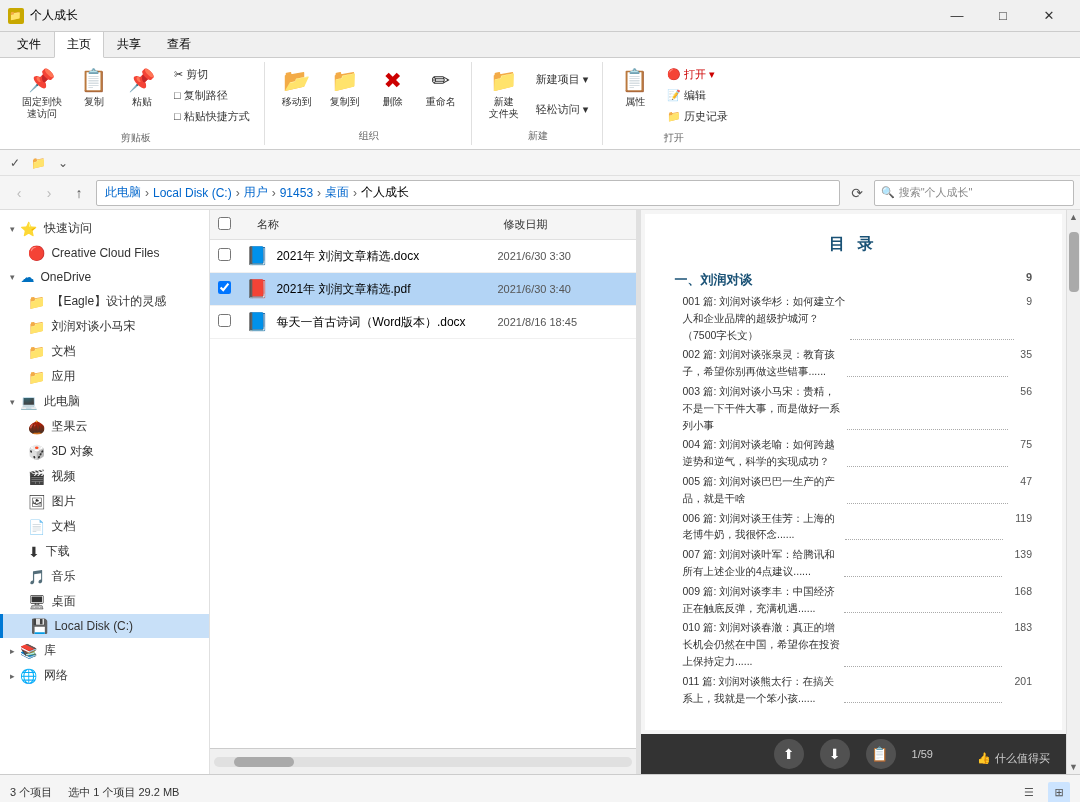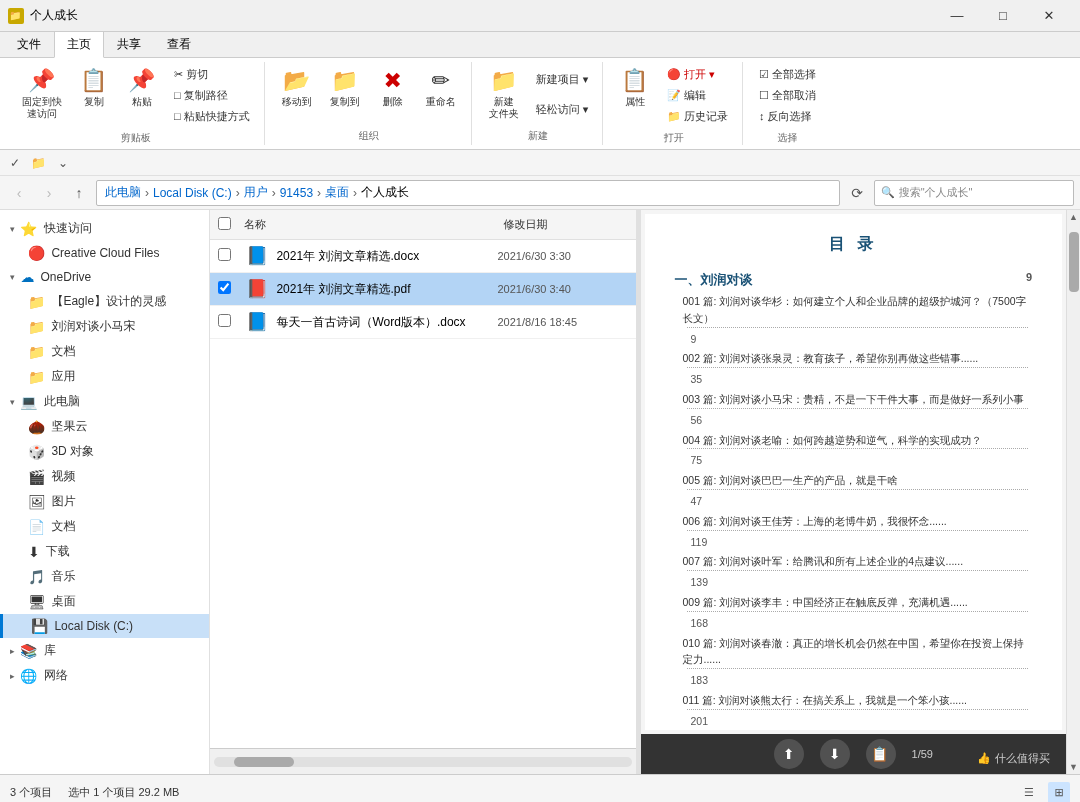--- a/index.html
+++ b/index.html
@@ -210,21 +210,21 @@
       border-right: 1px solid #e0e0e0;
       min-width: 0;
       max-width: 460px;
     }
     .file-list-header {
       display: flex;
       align-items: center;
       padding: 4px 8px;
       border-bottom: 1px solid #e0e0e0;
       background: #f5f5f5;
-      gap: 0;
+      gap: 13px;
     }
     .col-header {
       font-size: 11px;
       color: #333;
       cursor: pointer;
       padding: 3px 6px;
       border-radius: 2px;
     }
     .col-check { width: 20px; }
     .col-name { flex: 1; }
@@ -350,21 +350,21 @@
       display: flex;
       align-items: center;
       gap: 8px;
     }
     .view-btn { width: 22px; height: 22px; display: flex; align-items: center; justify-content: center; cursor: pointer; border-radius: 2px; color: #555; }
     .view-btn.active { background: #cce4ff; }
 
     
     .toc-title { font-size: 16px; font-weight: bold; text-align: center; margin-bottom: 16px; color: #1a5276; letter-spacing: 4px; }
     .toc-section { font-size: 13px; font-weight: bold; color: #1a5276; margin: 8px 0 4px 0; display: flex; justify-content: space-between; gap: 24px; }
-    .toc-item { font-size: 10.5px; color: #333; display: flex; justify-content: flex-end; margin: 3px 0; padding-left: 8px; line-height: 1.6; flex-direction: column; }
+    .toc-item { font-size: 10.5px; color: #333; display: flex; justify-content: flex-end; margin: 3px 0; padding-left: 8px; line-height: 1.6; }
     .toc-item-text { flex: 1; }
     .toc-page { margin-left: 8px; color: #555; white-space: nowrap; }
     .toc-dots { flex: 1; border-bottom: 1px dotted #aaa; margin: 0 4px 3px 4px; }
 
     .orange-folder { color: #f0a030; }
     .onedrive-icon { color: #0070c0; }
     .star-icon { color: #f0a030; }
   </style>
 </head>
 <body>
@@ -457,30 +457,20 @@
       </div>
       <div class="ribbon-small-col">
         <div class="ribbon-btn-small" style="color:#c00;">🔴 打开 ▾</div>
         <div class="ribbon-btn-small">📝 编辑</div>
         <div class="ribbon-btn-small">📁 历史记录</div>
       </div>
     </div>
     <div class="ribbon-group-label">打开</div>
   </div>
 
-  <div class="ribbon-group">
-    <div class="ribbon-group-content">
-      <div class="ribbon-small-col">
-        <div class="ribbon-btn-small">☑ 全部选择</div>
-        <div class="ribbon-btn-small">☐ 全部取消</div>
-        <div class="ribbon-btn-small">↕ 反向选择</div>
-      </div>
-    </div>
-    <div class="ribbon-group-label">选择</div>
-  </div>
 </div>
 
 <div class="quick-toolbar">
   <div class="quick-btn">✓</div>
   <div class="quick-btn">📁</div>
   <div class="quick-btn">⌄</div>
 </div>
 
 <div class="address-bar-container">
   <div class="nav-btn disabled">‹</div>

